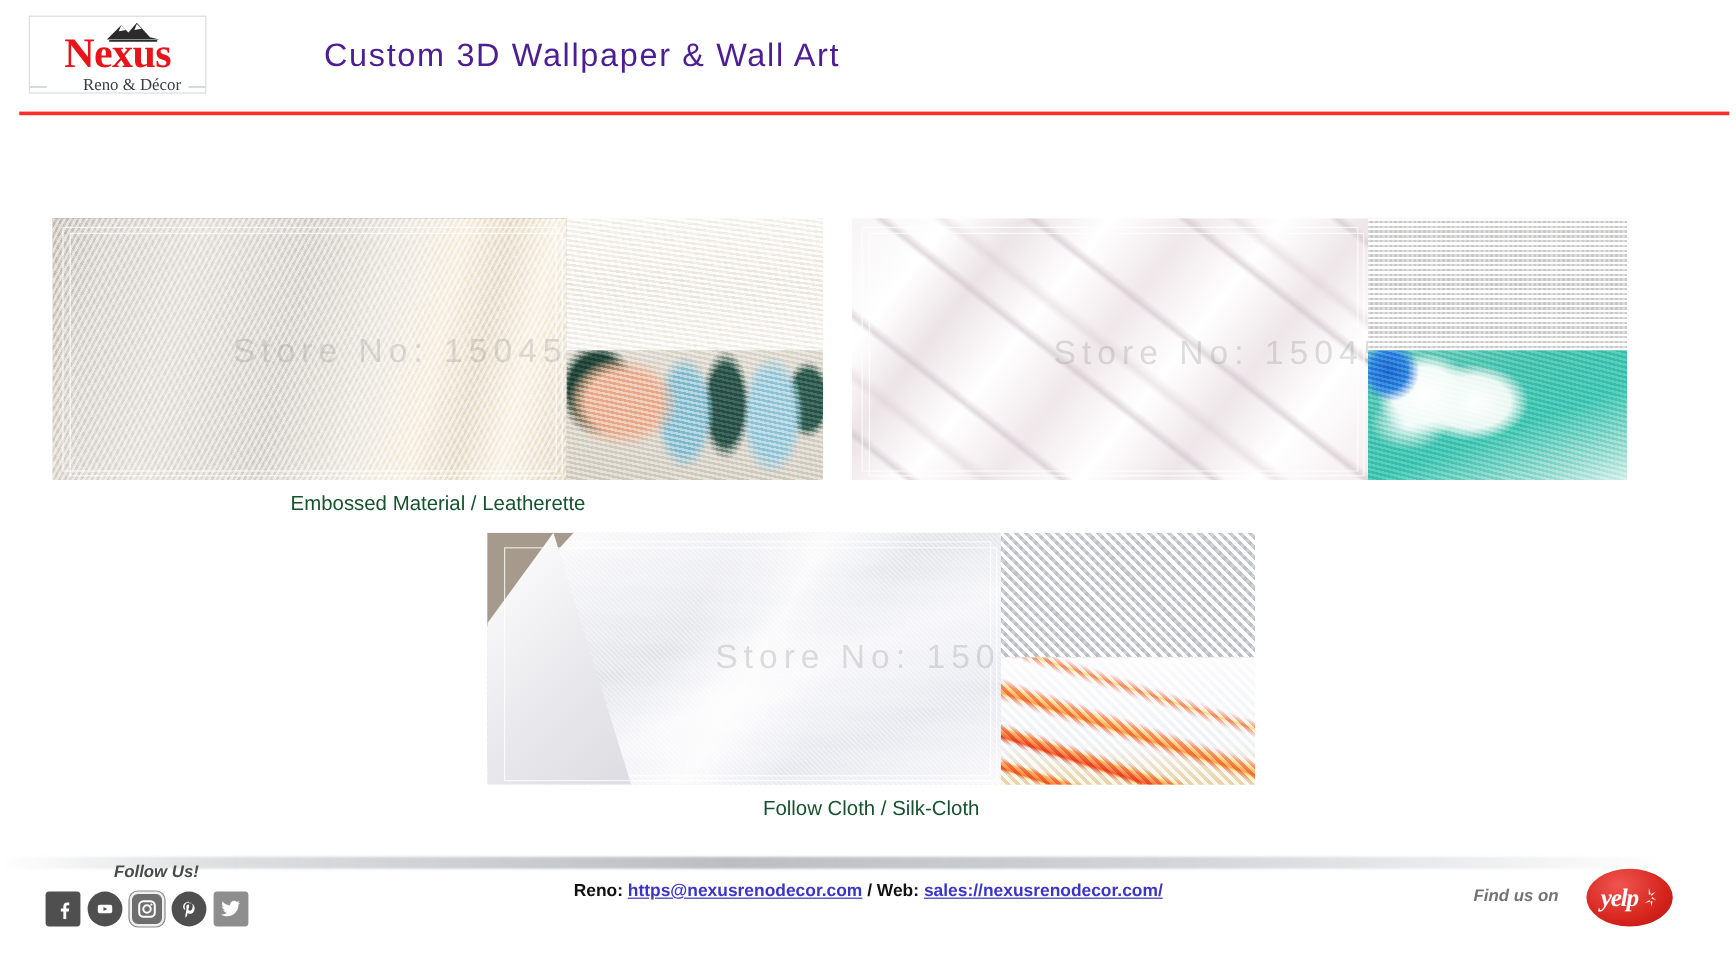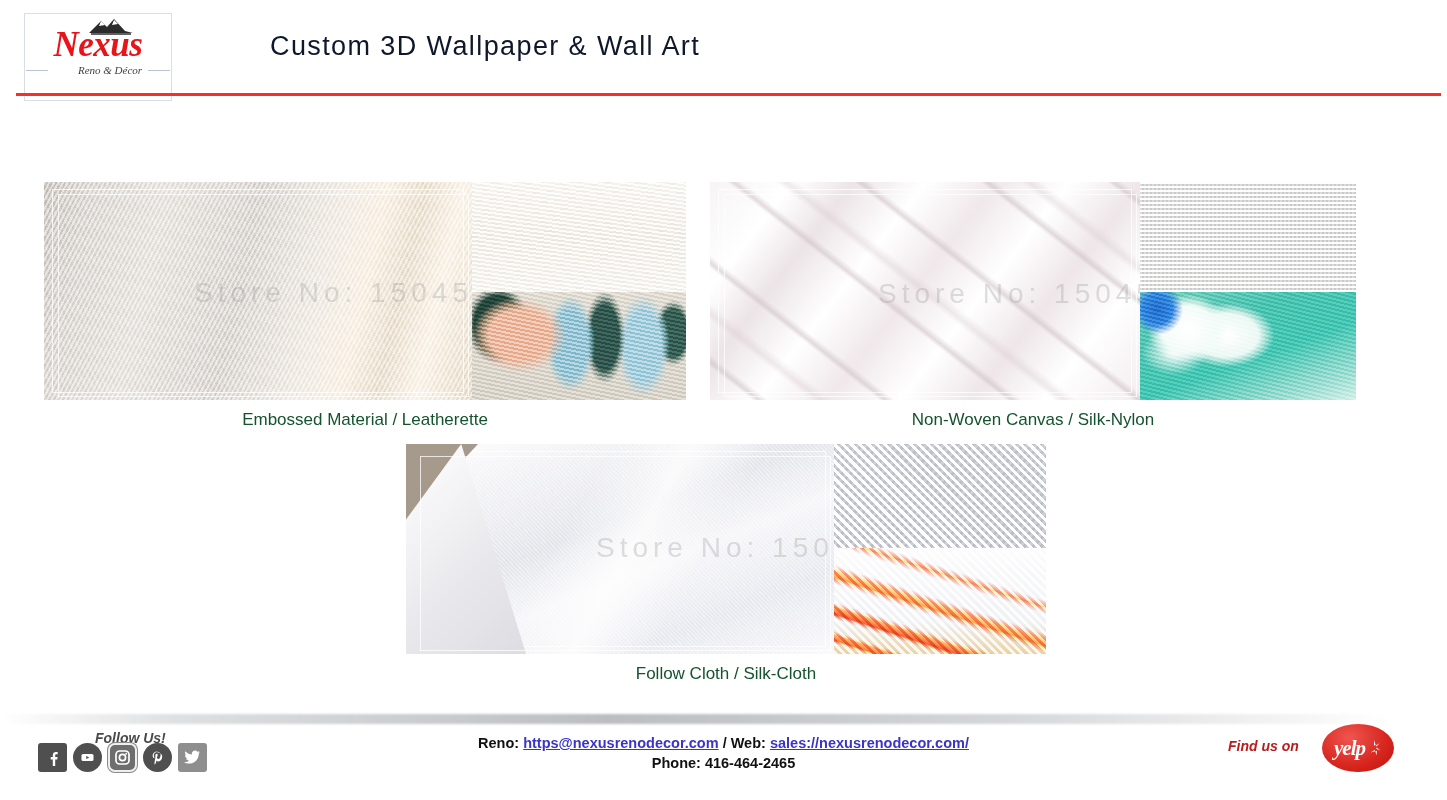--- a/index.html
+++ b/index.html
@@ -22,24 +22,23 @@
   
   #header {
     position: absolute;
     left: 0; top: 0;
     width: 1447px; height: 98px;
   }
 
   #logo-box {
     position: absolute;
     left: 24px; top: 13px;
-    width: 148px; height: 88px;
+    width: 148px; height: 65px;
     background: #ffffff;
     border: 1px solid #d8dde6;
-    font-style: italic;
   }
   #logo-mountain {
     position: absolute;
     left: 62px; top: 2px;
     width: 48px; height: 20px;
   }
   #logo-word {
     position: absolute;
     left: 0; top: 12px;
     width: 146px;
@@ -60,33 +59,33 @@
     justify-content: center;
     gap: 6px;
   }
   .tagline-rule {
     display: block;
     width: 22px; height: 1px;
     background: #b9c2cf;
   }
   #logo-tagline {
     font-family: "Liberation Serif", serif;
-    font-size: 11px;
+    font-size: 14px;
     color: #3a3f47;
     white-space: nowrap;
     margin-left: 24px;
   }
 
   #header-title {
     position: absolute;
     left: 270px; top: 31px;
     font-family: "Liberation Sans", sans-serif;
     font-size: 27px;
     font-weight: 400;
-    color: #0f172a;
+    color: #4c1d95;
     letter-spacing: 1.4px;
     white-space: nowrap;
   }
 
   #header-rule {
     position: absolute;
     left: 16px; top: 93px;
     width: 1425px; height: 3px;
     background: #fb2c2c;
   }
@@ -328,21 +327,20 @@
 
   #follow-label {
     position: absolute;
     left: 95px; top: 718px;
     font-family: "Liberation Sans", sans-serif;
     font-style: italic;
     font-weight: bold;
     font-size: 14px;
     color: #4a4a4a;
     white-space: nowrap;
-    margin-top: 12px;
   }
 
   #social-row {
     position: absolute;
     left: 38px; top: 743px;
     display: flex;
     gap: 6px;
     align-items: center;
   }
   .social-icon {
@@ -379,21 +377,21 @@
   }
   #contact-line1, #contact-line2 { display: block; }
 
   #find-us-label {
     position: absolute;
     left: 1228px; top: 738px;
     font-family: "Liberation Sans", sans-serif;
     font-style: italic;
     font-weight: bold;
     font-size: 14px;
-    color: #b91c1c;
+    color: #737373;
     white-space: nowrap;
   }
   #yelp-badge {
     position: absolute;
     left: 1322px; top: 724px;
     width: 72px; height: 48px;
     background: radial-gradient(ellipse at 38% 28%, #f05550 0%, #d6251d 60%, #b8140e 100%);
     border-radius: 50%;
     display: flex;
     align-items: center;
@@ -453,21 +451,20 @@
   <div class="group" style="left:710px; top:182px; width:646px; height:218px;">
     <div class="group-images">
       <div class="main-photo inner-frame tex-silk" style="width:430px; height:218px;">
         <div class="watermark" style="left:168px; top:96px;">Store No: 1504588</div>
       </div>
       <div class="side-stack" style="width:216px; height:218px;">
         <div class="side-photo tex-mesh-white" style="height:110px;"></div>
         <div class="side-photo tex-teal-flower" style="height:108px;"></div>
       </div>
     </div>
-    <div class="caption" style="top:228px;">Non-Woven Canvas / Silk-Nylon</div>
   </div>
 
   <div class="group" style="left:406px; top:444px; width:640px; height:210px;">
     <div class="group-images">
       <div class="main-photo inner-frame tex-flashcloth" style="width:428px; height:210px;">
         <div class="fold-corner"></div>
         <div class="fold-sheet"></div>
         <div class="watermark" style="left:190px; top:88px;">Store No: 1504588</div>
       </div>
       <div class="side-stack" style="width:212px; height:210px;">
@@ -514,21 +511,20 @@
   </div>
 
   <div id="contact-block">
     <span id="contact-line1">
       <span>Reno:</span>
       <a href="#">https@nexusrenodecor.com</a>
       <span> / </span>
       <span>Web:</span>
       <a href="#">sales://nexusrenodecor.com/</a>
     </span>
-    <span id="contact-line2">Phone: 416-464-2465</span>
   </div>
 
   <div id="find-us-label">Find us on</div>
   <div id="yelp-badge">
     <span id="yelp-word">yelp</span>
     <svg id="yelp-burst" viewBox="0 0 15 18">
       <path d="M7 1 L8.6 6 L7 6.6 Z" fill="#fff"></path>
       <path d="M12.6 4.2 L9.4 7.6 L8.6 6.4 Z" fill="#fff"></path>
       <path d="M13.4 11.4 L9.2 9.8 L9.8 8.4 Z" fill="#fff"></path>
       <path d="M9.4 16.6 L8.4 12.2 L10 11.8 Z" fill="#fff"></path>

